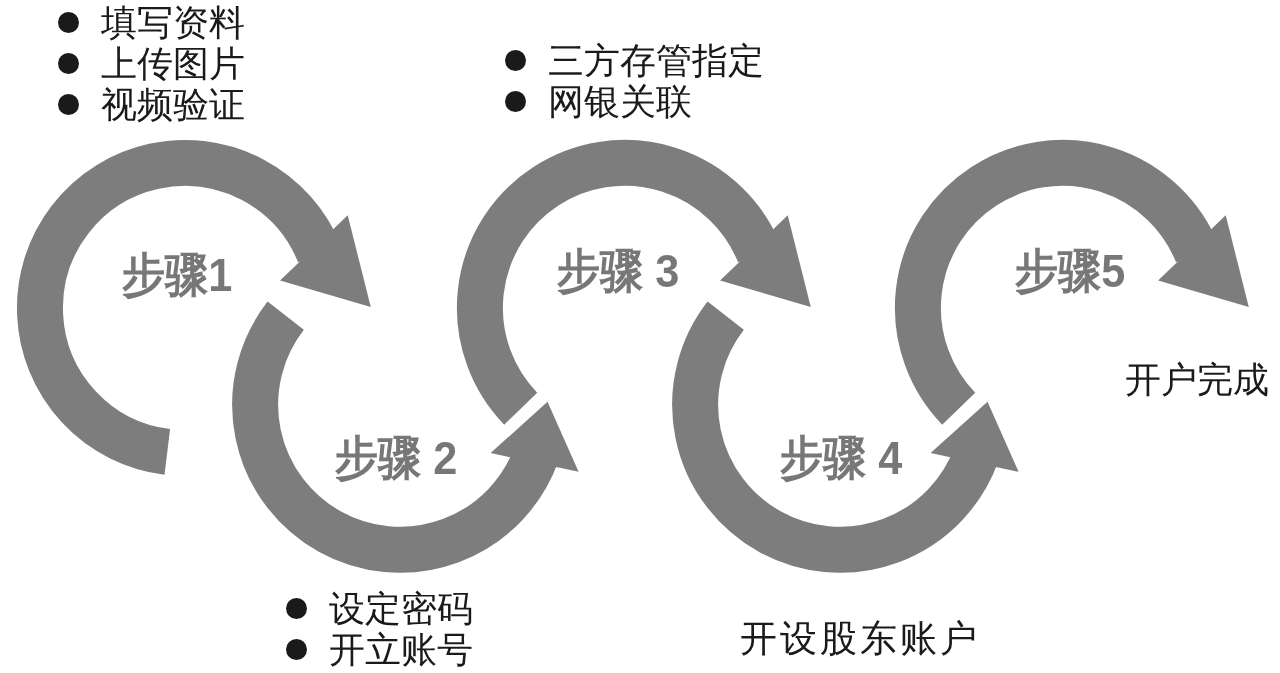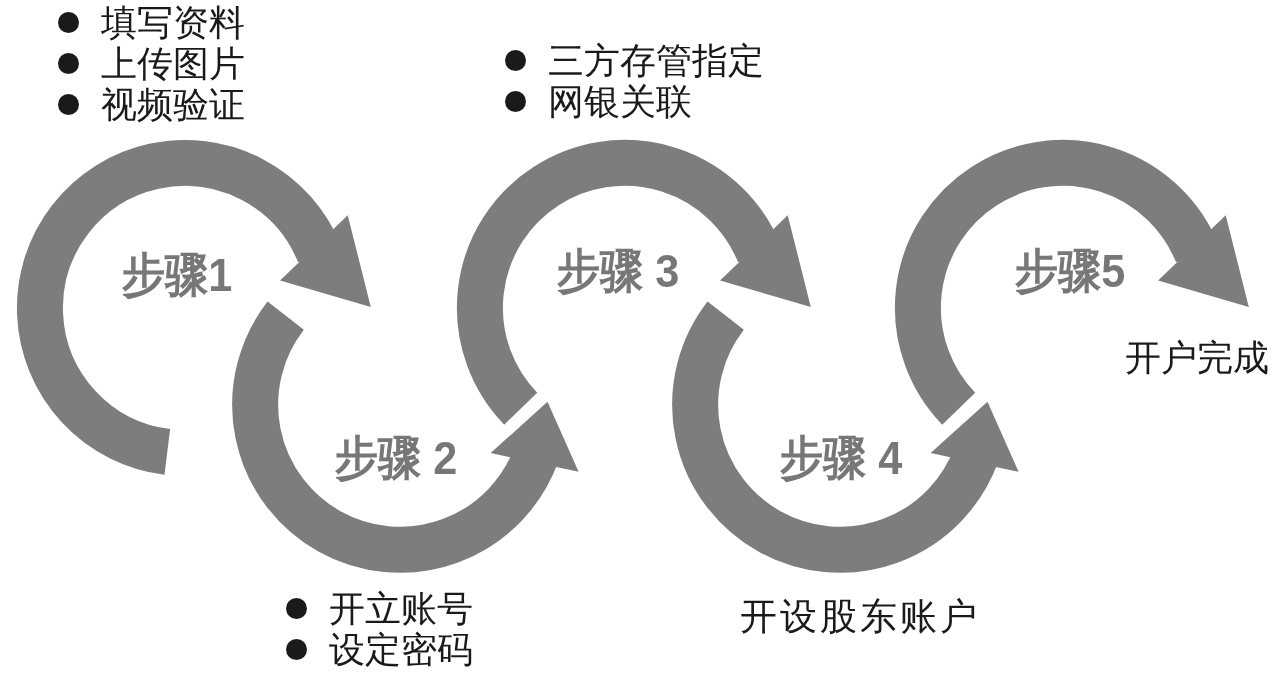--- a/index.html
+++ b/index.html
@@ -38,20 +38,21 @@
     font-size: 36px; line-height: 1;
     color: var(--text, #1a1a1a);
     white-space: nowrap;
   }
 
   .note {
     position: absolute;
     font-size: 36px; line-height: 1;
     color: var(--text, #1a1a1a);
     white-space: nowrap;
+    margin-top: 22px;
   }
   .note.wide { font-size: 37px; letter-spacing: 3px; font-family: Liberation Serif, serif; }
 </style>
 </head>
 <body>
 
 <div class="stage" style="--bg: #ffffff; --label: #777777; --text: #1a1a1a;">
 
   <svg id="arcs" width="1280" height="673" viewBox="0 0 1280 673">
       <g>
@@ -104,25 +105,25 @@
     </div>
     <div class="b-row">
       <span class="dot"></span>
       <span class="b-text">网银关联</span>
     </div>
   </div>
 
   <div class="bullets" style="left:286px; top:588px">
     <div class="b-row">
       <span class="dot"></span>
-      <span class="b-text">开立账号</span>
+      <span class="b-text">设定密码</span>
     </div>
     <div class="b-row">
       <span class="dot"></span>
-      <span class="b-text">设定密码</span>
+      <span class="b-text">开立账号</span>
     </div>
   </div>
 
   <div class="note wide" style="left:740px; top:598px">开设股东账户</div>
 
   <div class="note" style="left:1125px; top:340px">开户完成</div>
 
 </div>
 
 </body></html>

